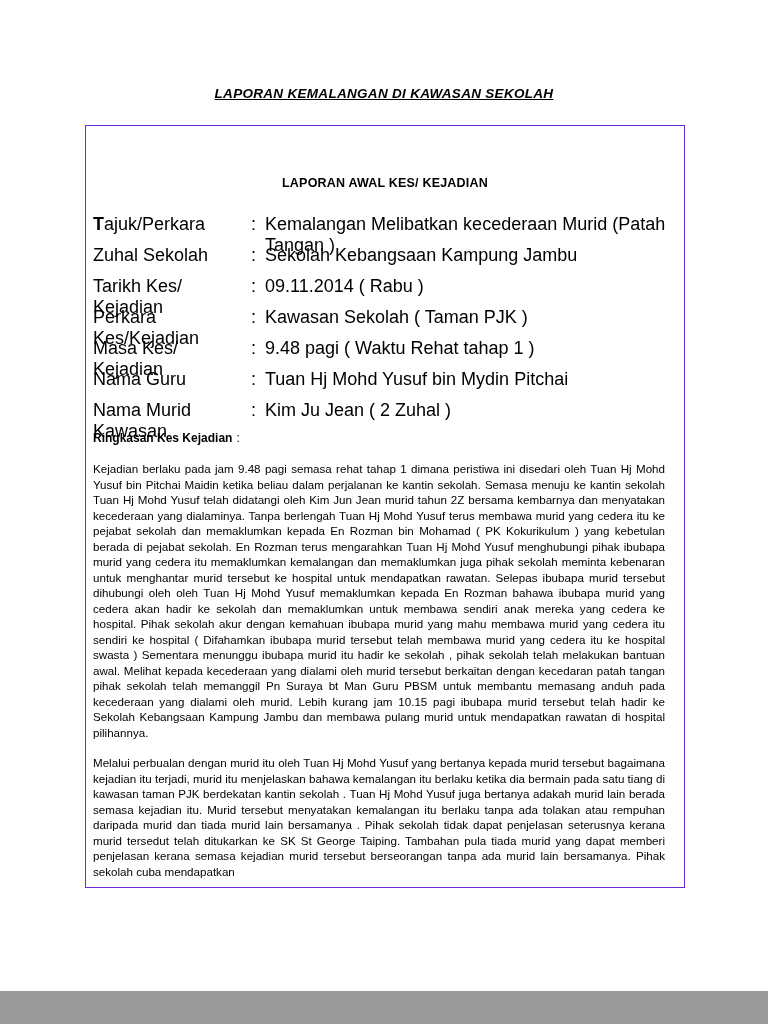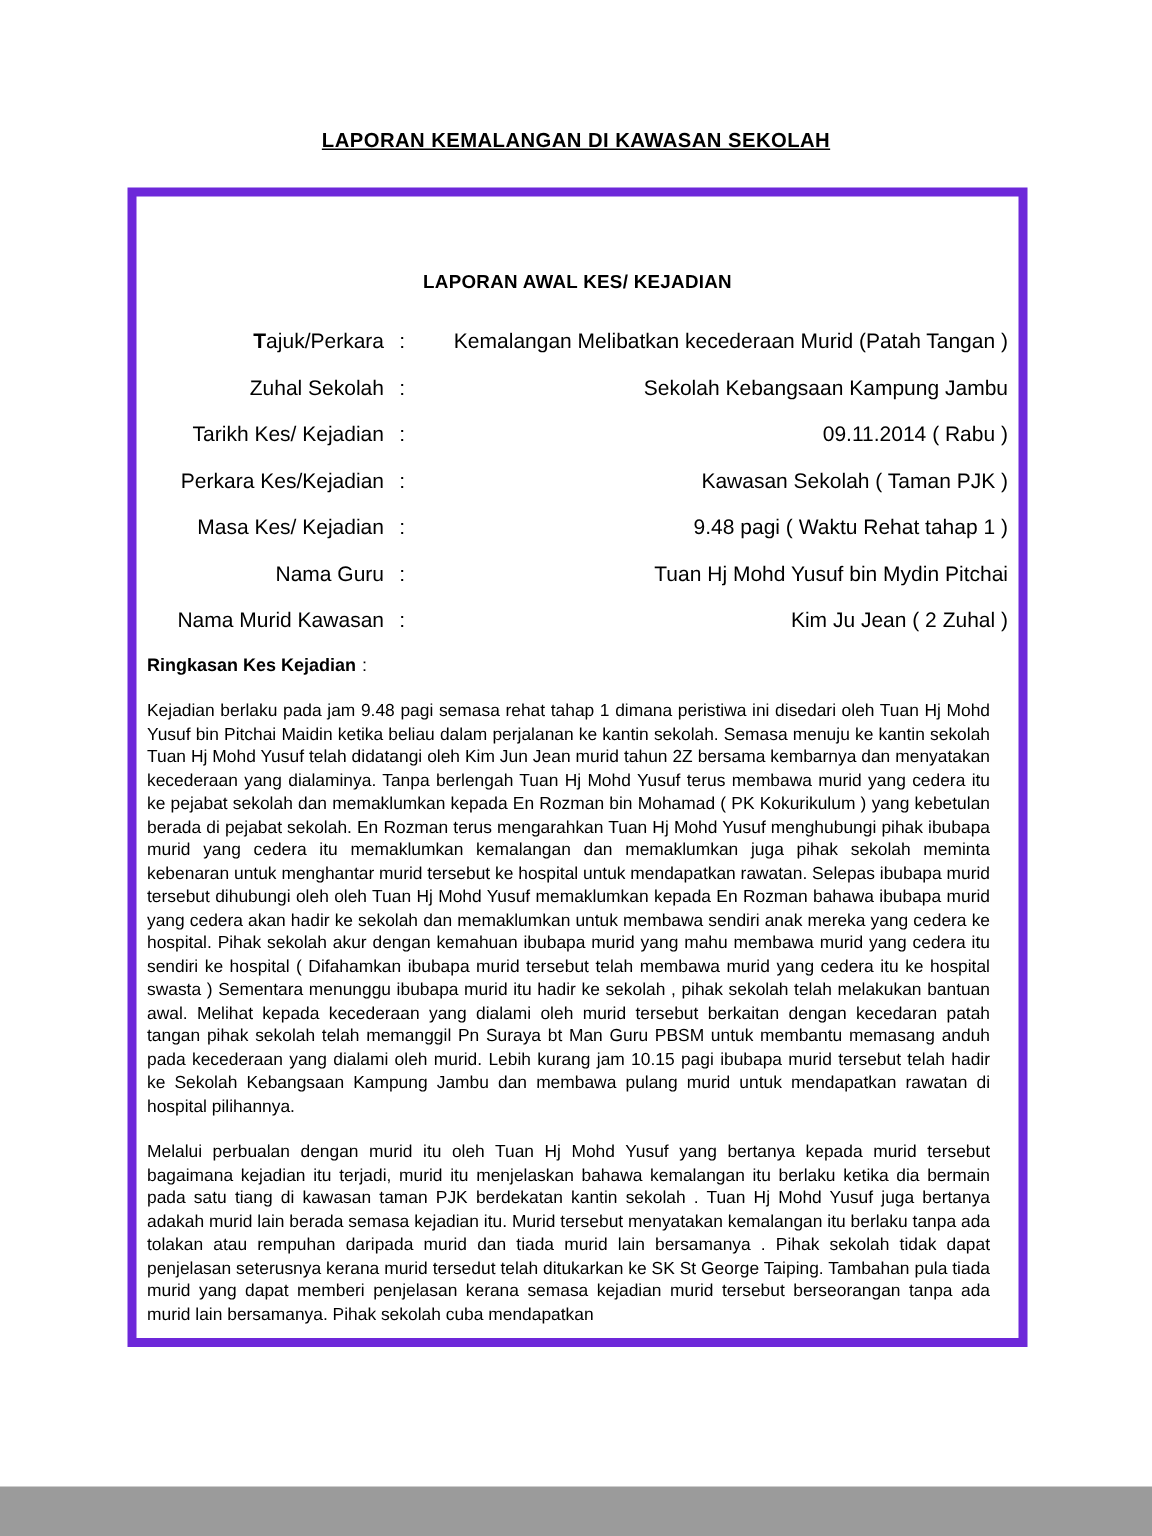--- a/index.html
+++ b/index.html
@@ -18,42 +18,42 @@
     background: #ffffff;
     overflow: hidden;
   }
   .doc-title {
     padding-top: 86px;
     text-align: center;
     font-size: 13.5px;
     font-weight: 700;
     color: #000;
     letter-spacing: 0.3px;
+    font-style: italic;
   }
   .doc-title .underline { text-decoration: underline; }
   .report-box {
     margin: 24px 83px 0 85px;
     width: 600px;
-    border: 6px solid #6d28d9;
+    border: 1px solid #6d28d9;
     padding: 50px 7px 8px 7px;
     color: #000;
   }
   .report-heading {
     text-align: center;
     font-weight: 700;
     font-size: 12.5px;
     letter-spacing: 0.2px;
     margin-bottom: 24px;
   }
   .field-row {
-    font-size: 14px;
+    font-size: 18px;
     height: 31px;
     display: flex;
     align-items: flex-start;
-    text-align: right;
   }
   .field-label { width: 158px; flex: none; }
   .field-sep   { width: 14px;  flex: none; }
   .field-value { flex: 1; }
   .bold-initial { font-weight: 700; }
   .summary-heading {
     font-size: 12px;
     font-weight: 700;
     height: 30px;
   }

